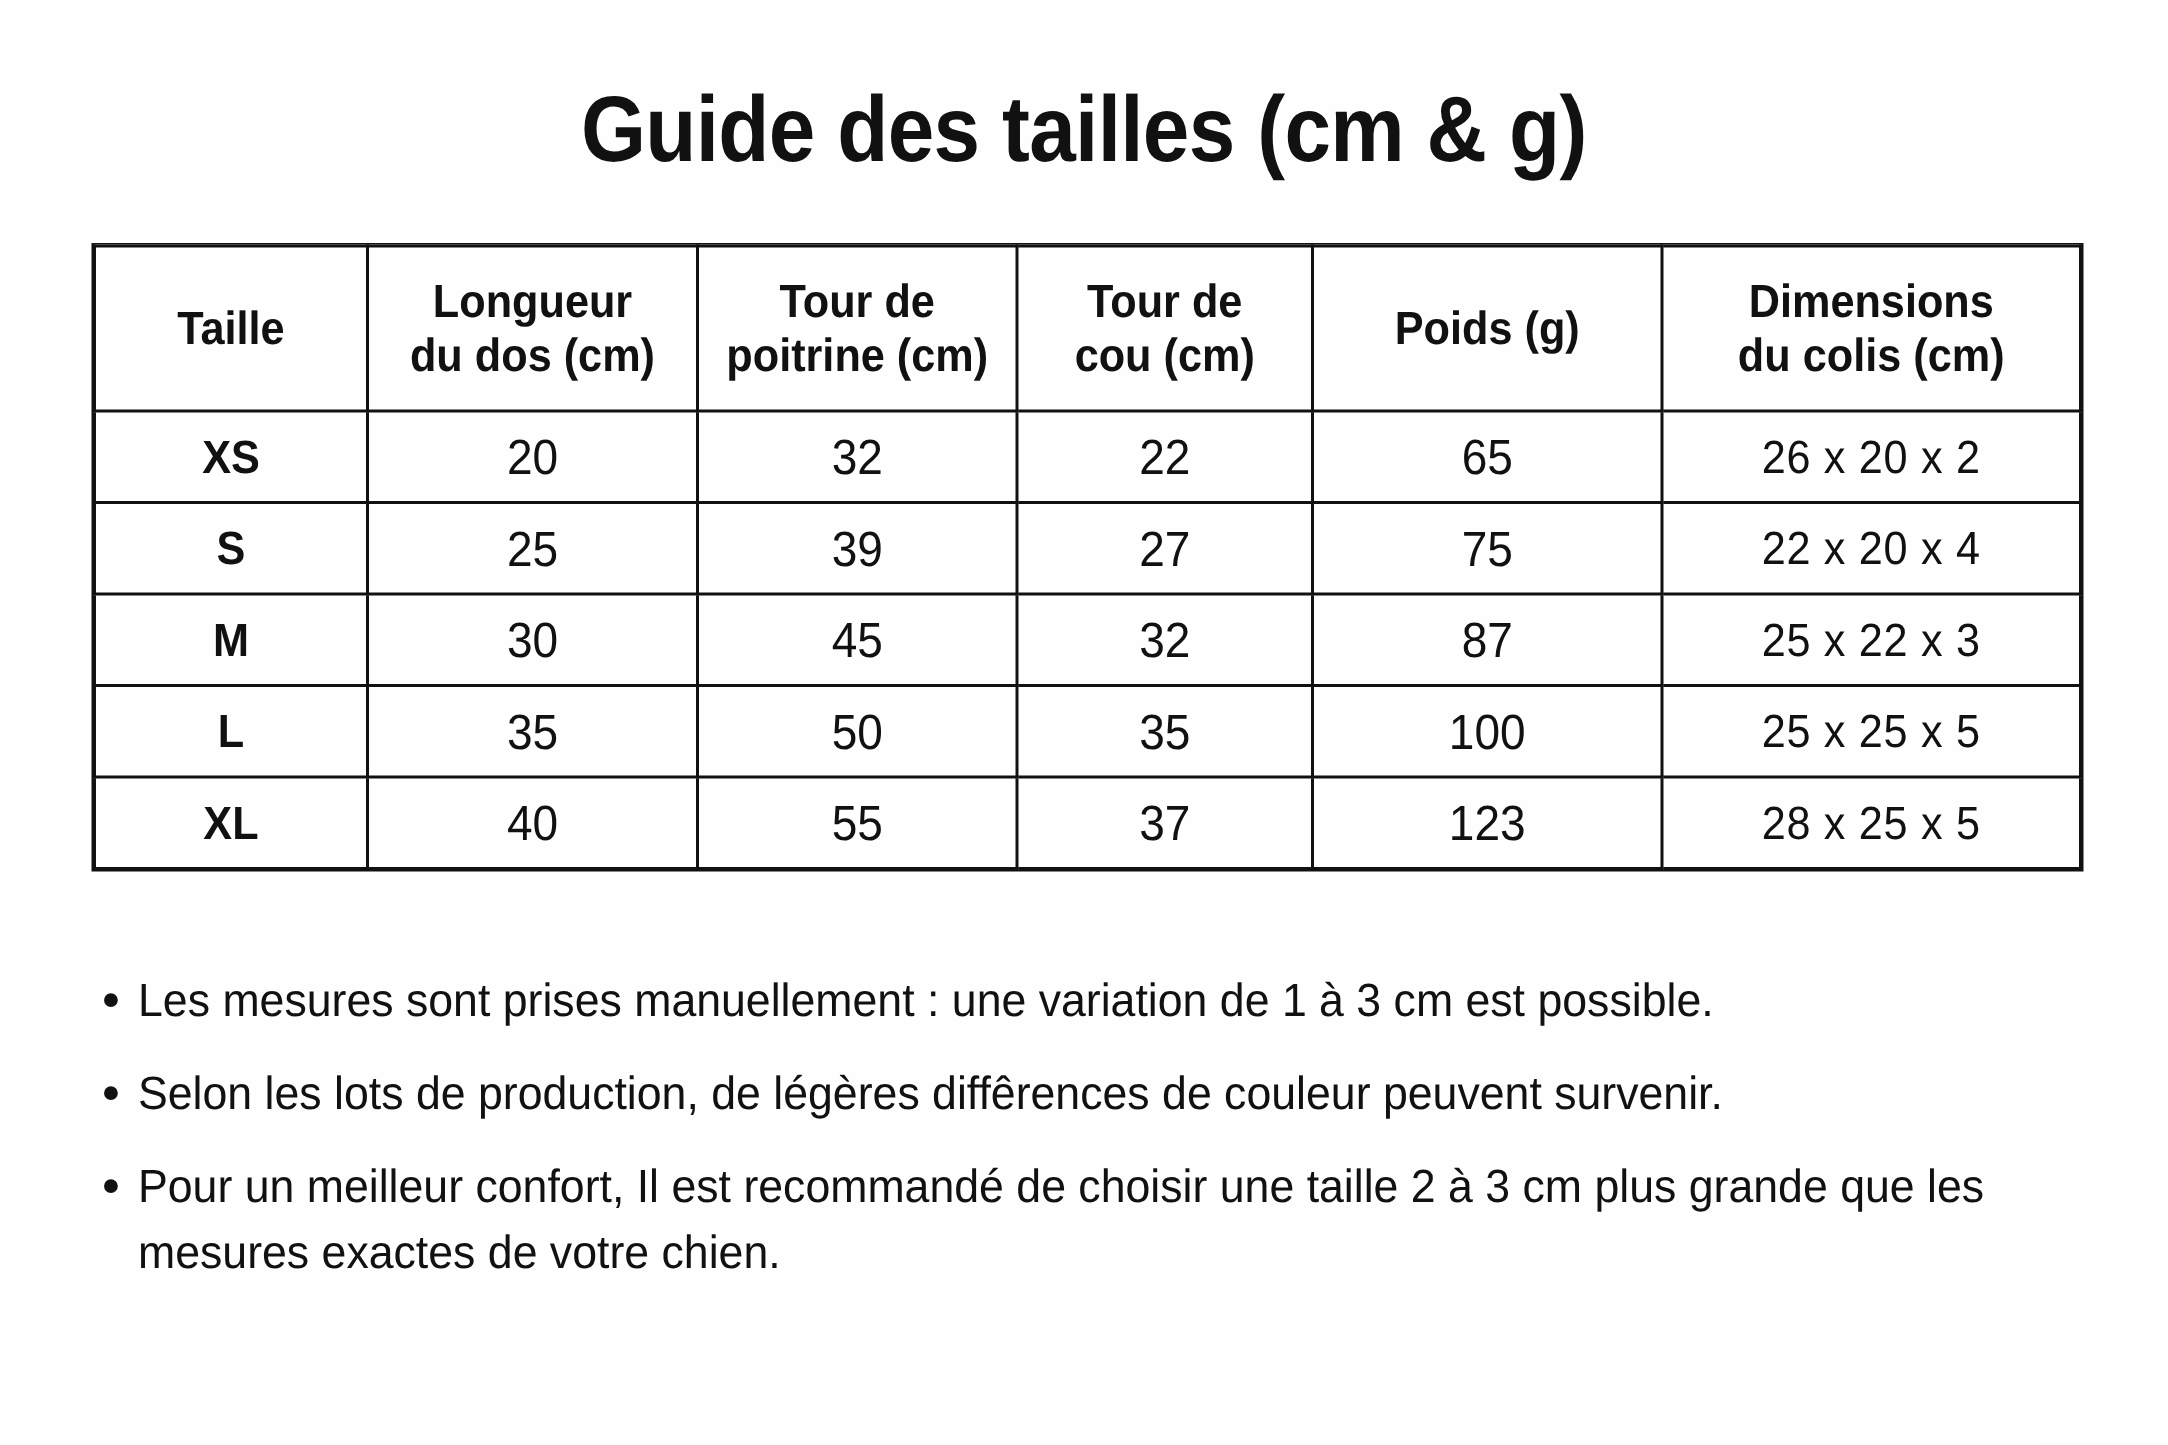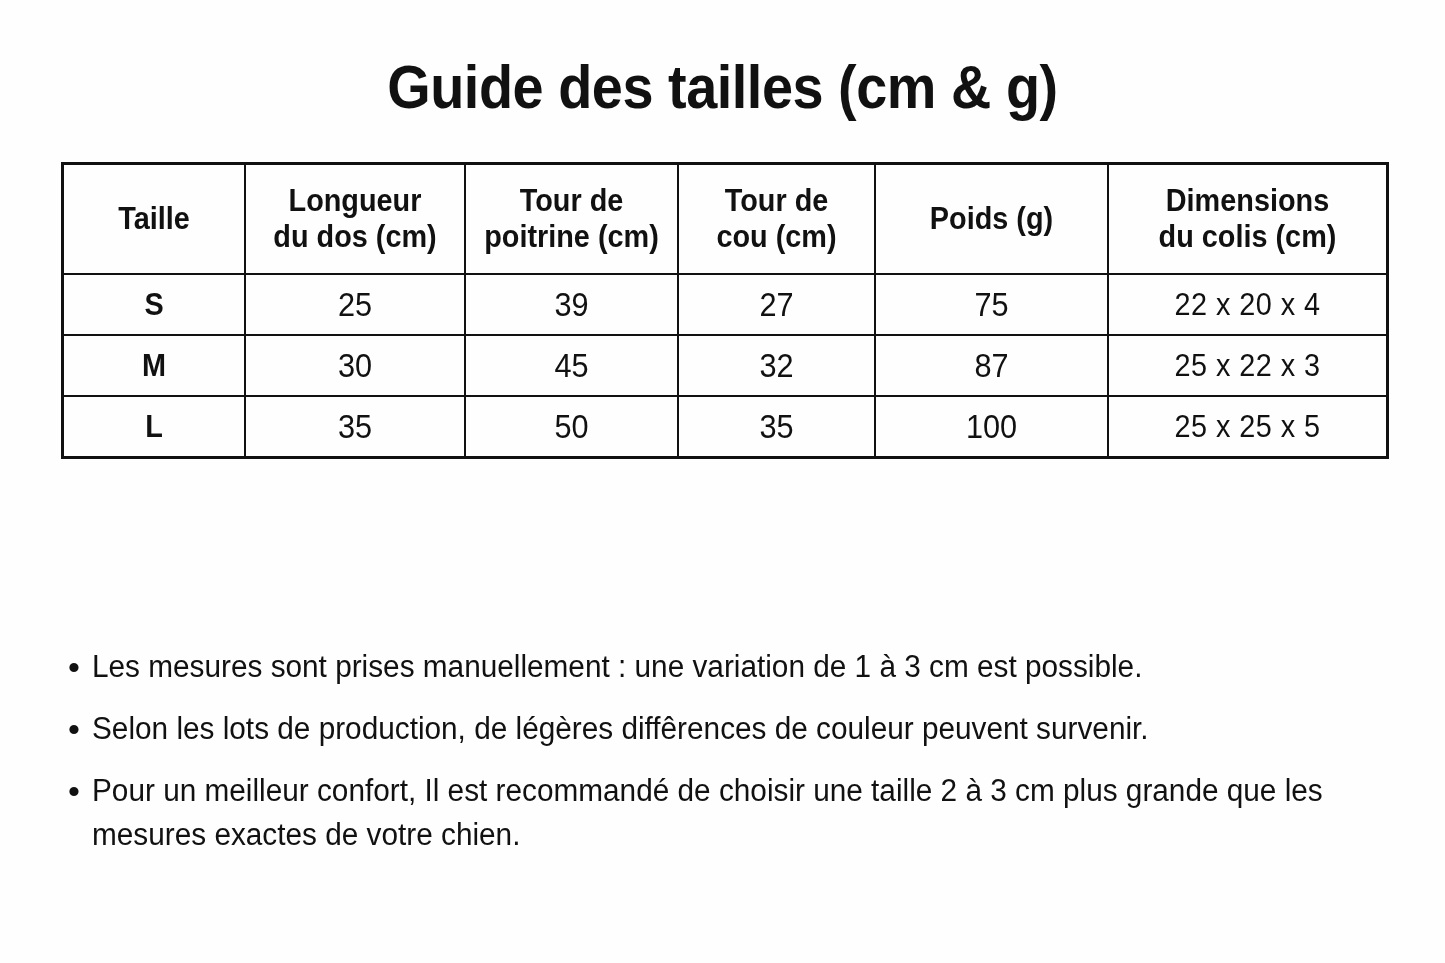--- a/index.html
+++ b/index.html
@@ -166,20 +166,28 @@
             <span class="hdr-l1">Poids (g)</span>
           </th>
           <th>
             <span class="hdr-l1">Dimensions</span>
             <span class="hdr-l2">du colis (cm)</span>
           </th>
         </tr>
       </thead>
       <tbody>
         <tr>
+          <td class="size-label">XS</td>
+          <td>20</td>
+          <td>32</td>
+          <td>22</td>
+          <td>65</td>
+          <td class="dims">26 x 20 x 2</td>
+        </tr>
+        <tr>
           <td class="size-label">S</td>
           <td>25</td>
           <td>39</td>
           <td>27</td>
           <td>75</td>
           <td class="dims">22 x 20 x 4</td>
         </tr>
         <tr>
           <td class="size-label">M</td>
           <td>30</td>
@@ -188,20 +196,28 @@
           <td>87</td>
           <td class="dims">25 x 22 x 3</td>
         </tr>
         <tr>
           <td class="size-label">L</td>
           <td>35</td>
           <td>50</td>
           <td>35</td>
           <td>100</td>
           <td class="dims">25 x 25 x 5</td>
+        </tr>
+        <tr>
+          <td class="size-label">XL</td>
+          <td>40</td>
+          <td>55</td>
+          <td>37</td>
+          <td>123</td>
+          <td class="dims">28 x 25 x 5</td>
         </tr>
       </tbody>
     </table>
   </div>
 
   <div class="notes">
     <div class="note-item">
       <span class="bullet">•</span>
       <span class="note-text">Les mesures sont prises manuellement : une variation de 1 à 3 cm est possible.</span>
     </div>

